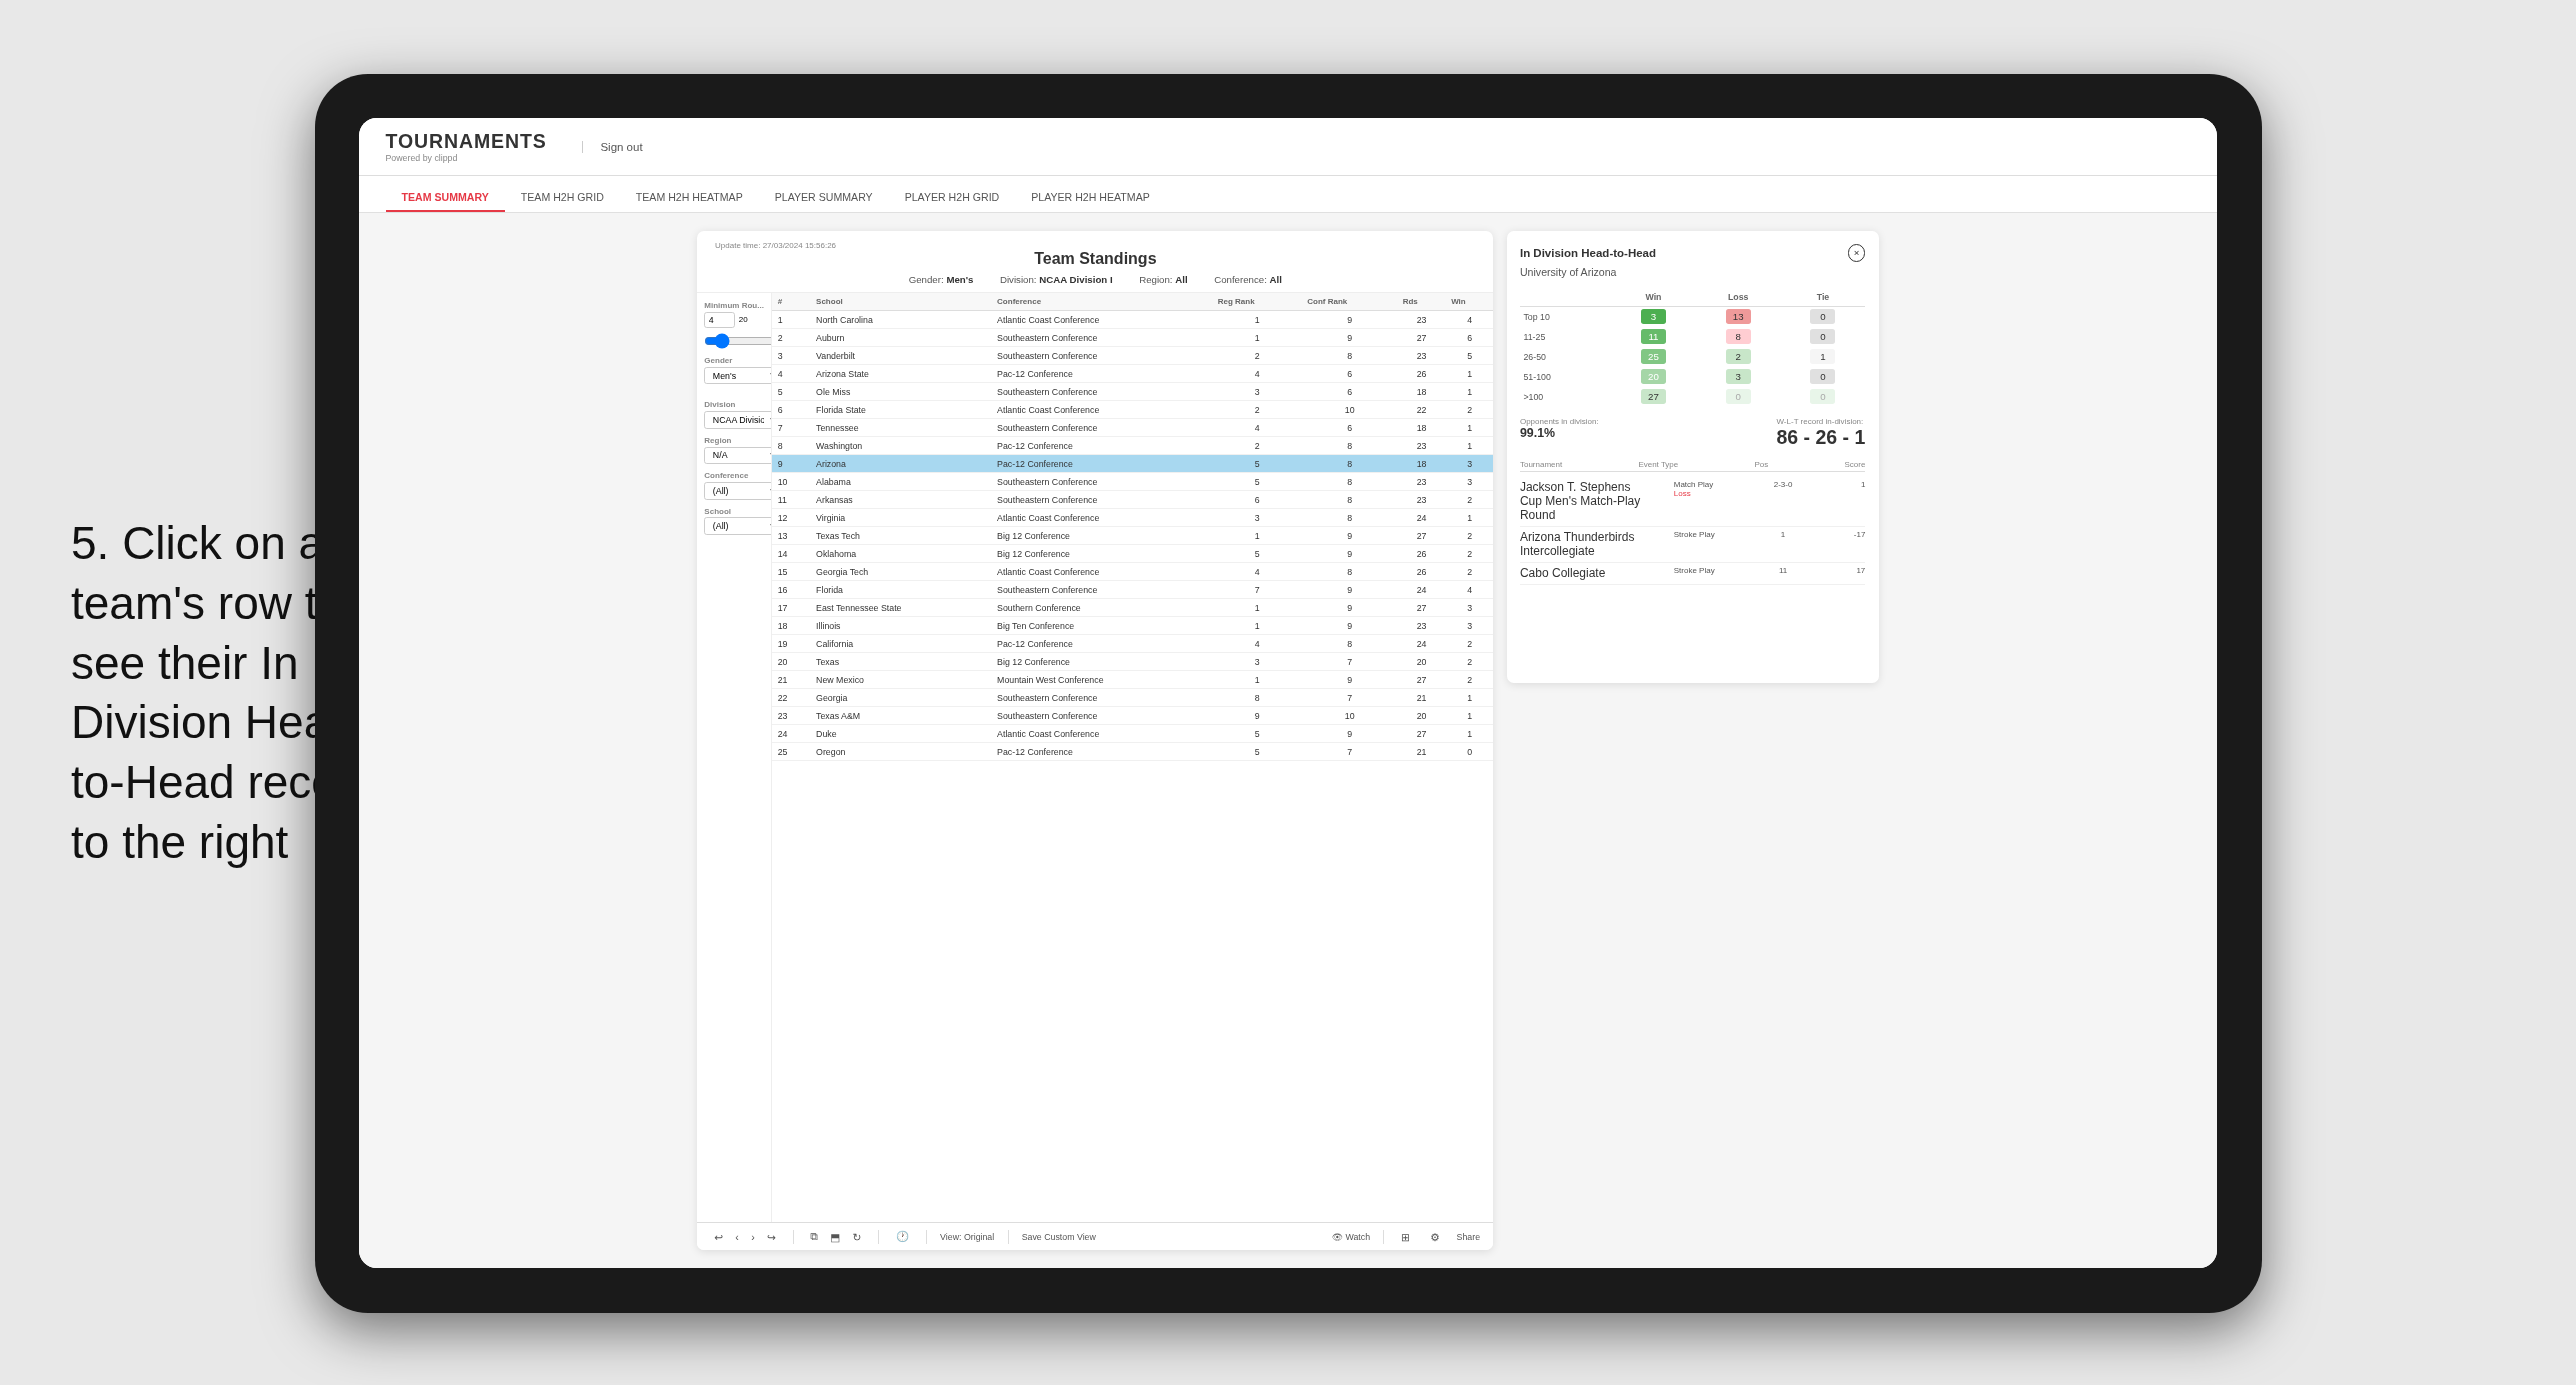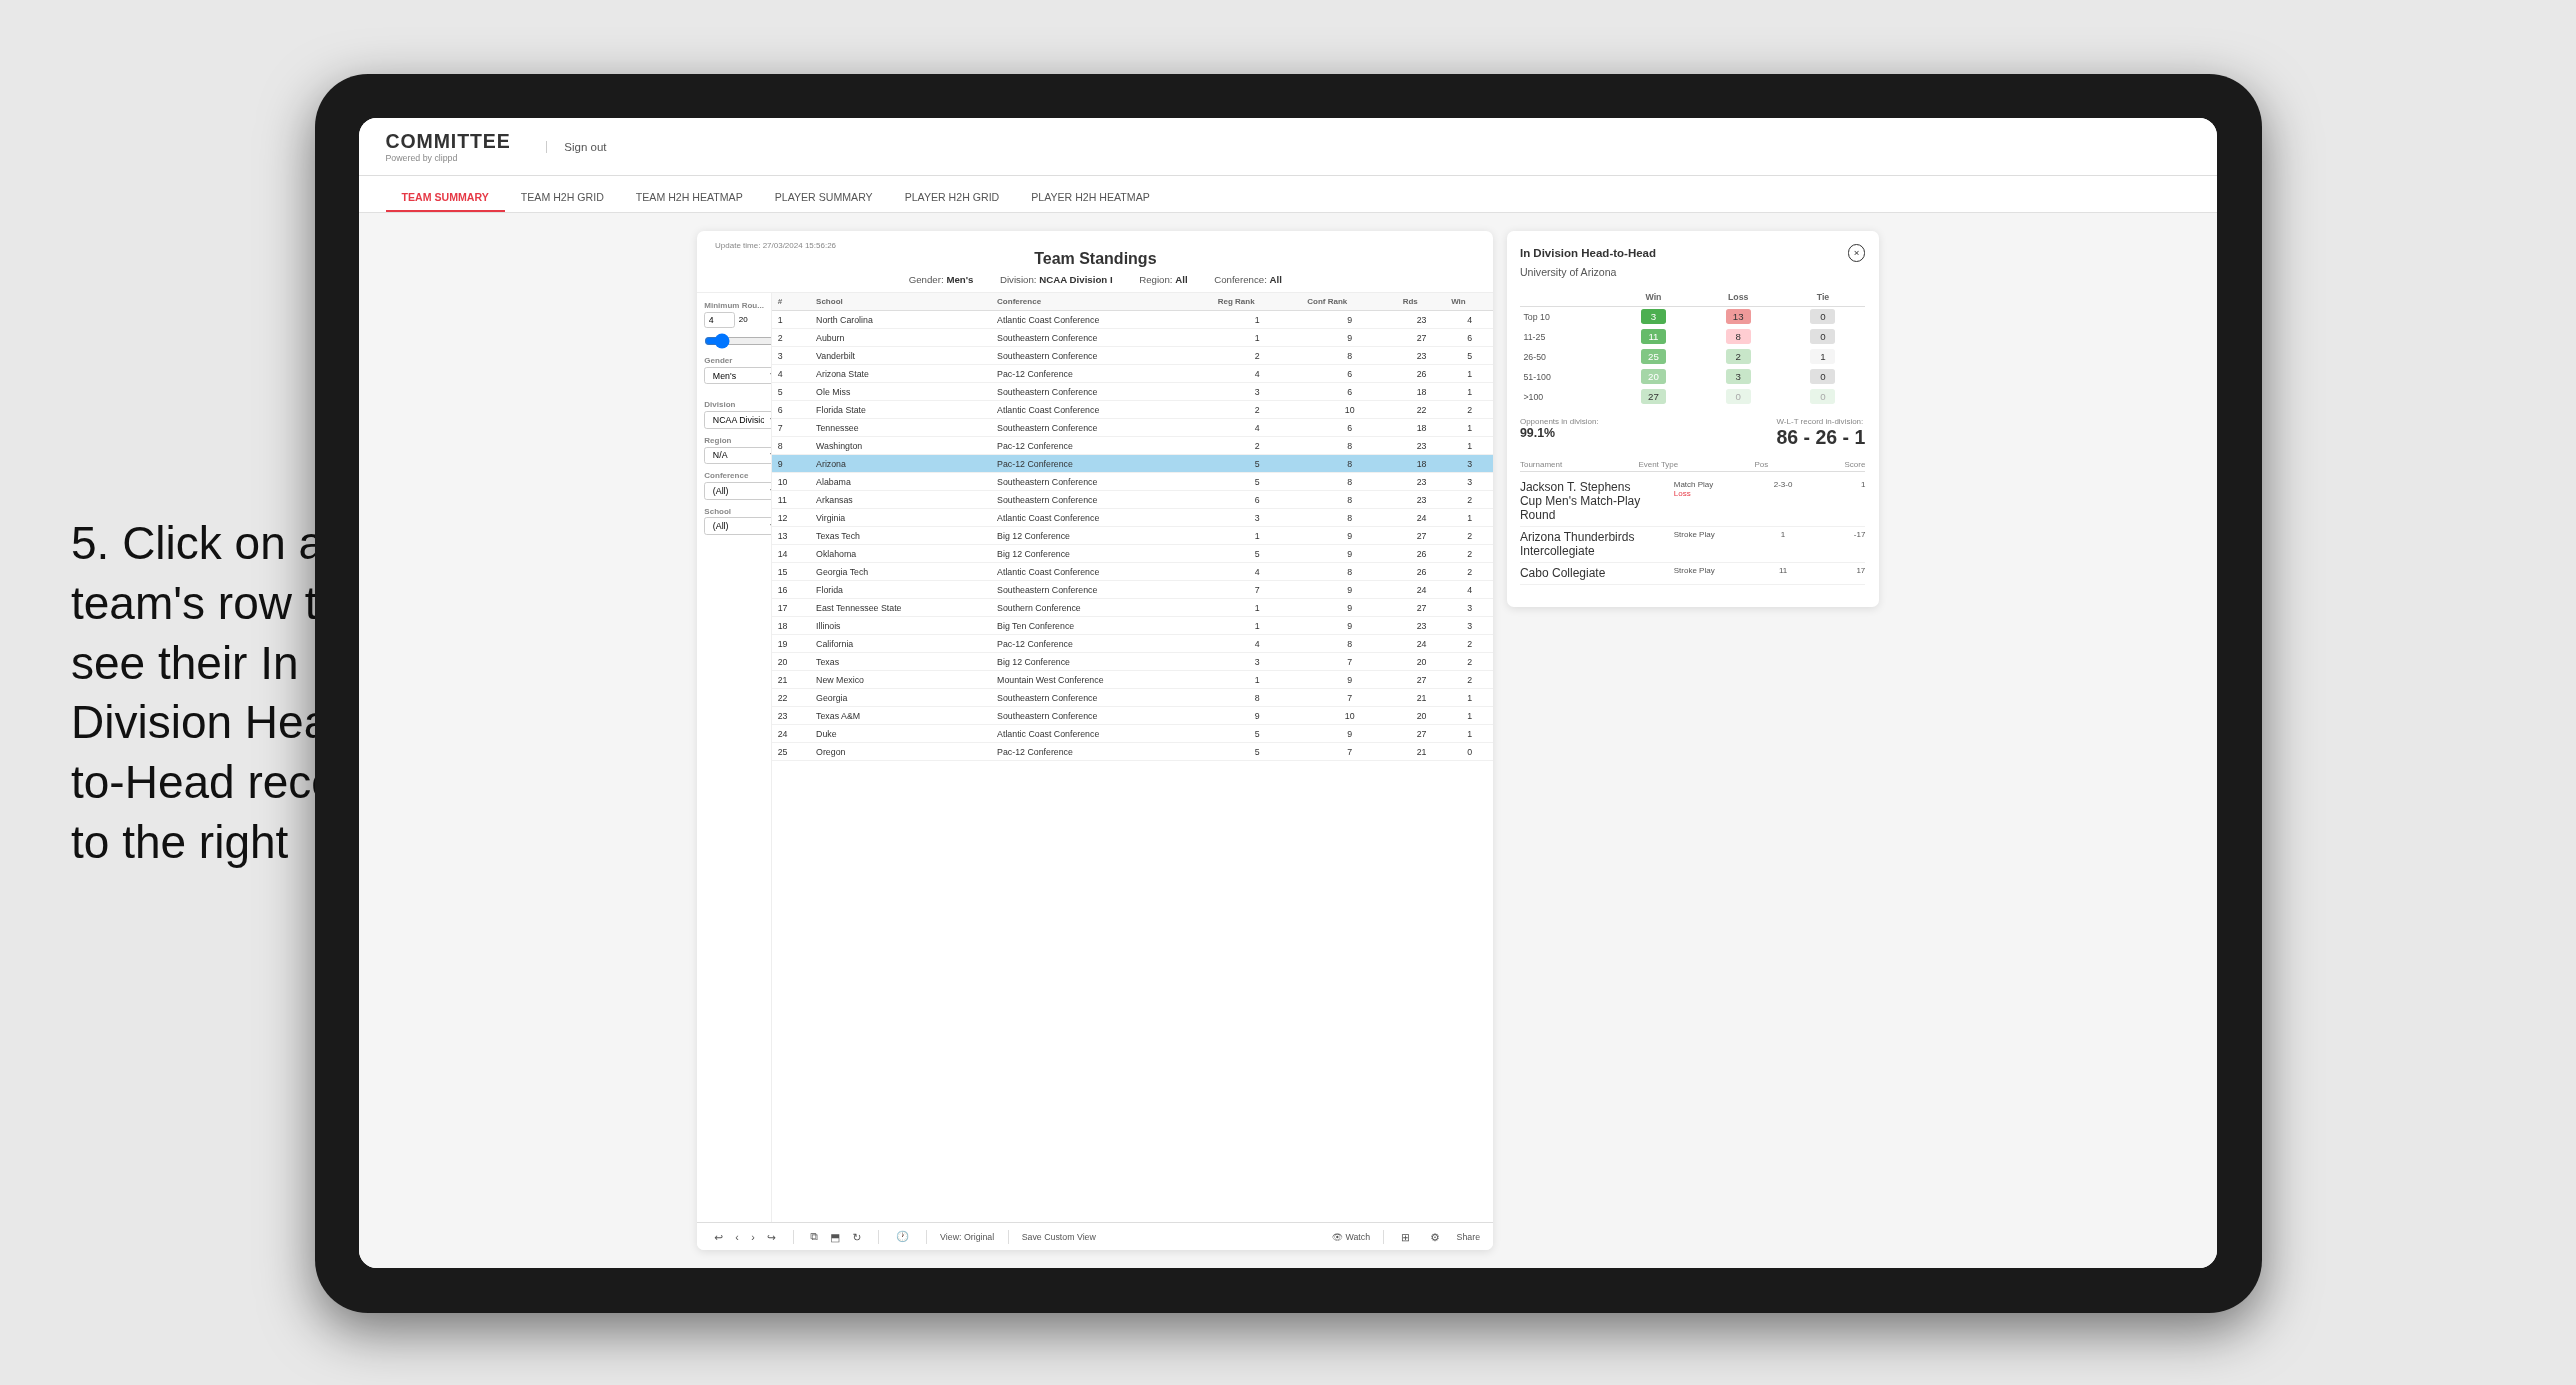--- a/index.html
+++ b/index.html
@@ -294,21 +294,21 @@
       color: #555;
     }
 
     
     .h2h-panel {
       background: #fff;
       border-radius: 7px;
       box-shadow: 0 1.8px 8.8px rgba(0,0,0,0.1);
       width: 372px;
       margin-left: 13.3px;
-      height: 376px;
+      height: 452px;
       padding: 13.3px;
       overflow: hidden;
     }
 
     .h2h-header {
       display: flex;
       justify-content: space-between;
       align-items: center;
       margin-bottom: 4.4px;
     }
@@ -406,21 +406,21 @@
 
 <div class="annotation">
   <span>5. Click on a team's row to see their In Division Head-to-Head record to the right</span>
 </div>
 
 <div class="tablet-frame">
   <div class="tablet-screen">
 
     <div class="top-nav">
       <div class="logo-area">
-        <span class="logo-text">COMMITTEE</span>
+        <span class="logo-text">TOURNAMENTS</span>
         <span class="logo-sub">Powered by clippd</span>
       </div>
       <div class="sign-out">Sign out</div>
     </div>
 
     <div class="sub-nav">
       <div class="sub-nav-item active">TEAM SUMMARY</div>
       <div class="sub-nav-item">TEAM H2H GRID</div>
       <div class="sub-nav-item">TEAM H2H HEATMAP</div>
       <div class="sub-nav-item">PLAYER SUMMARY</div>

